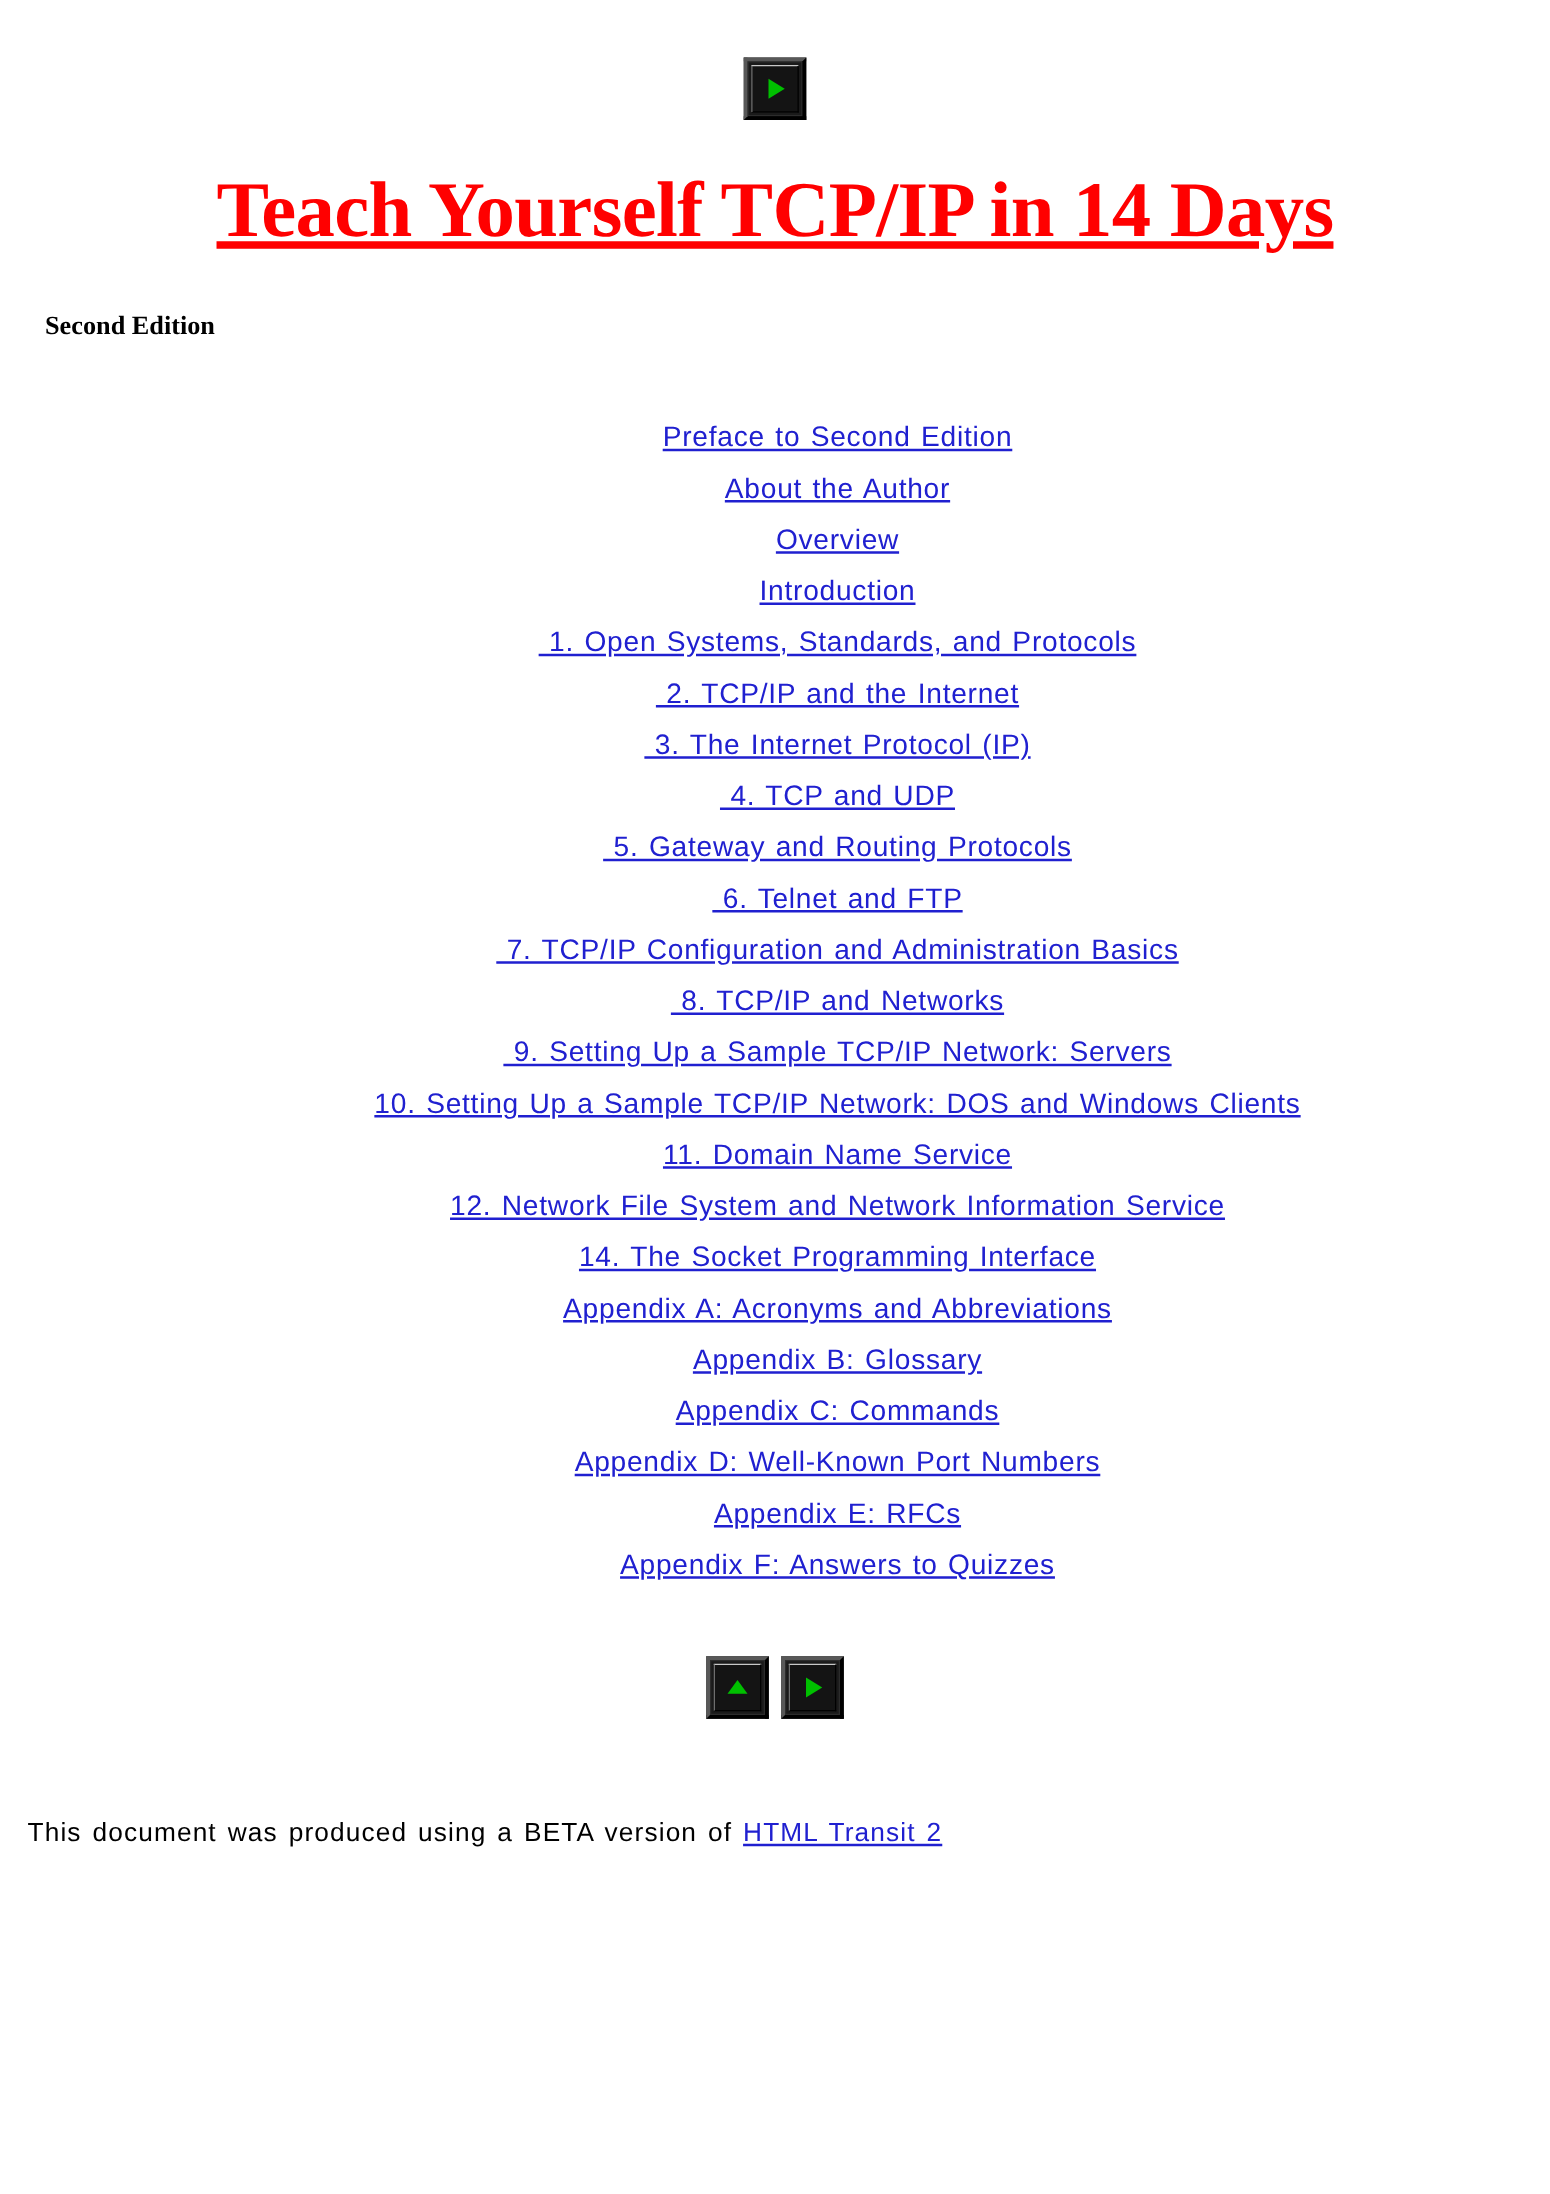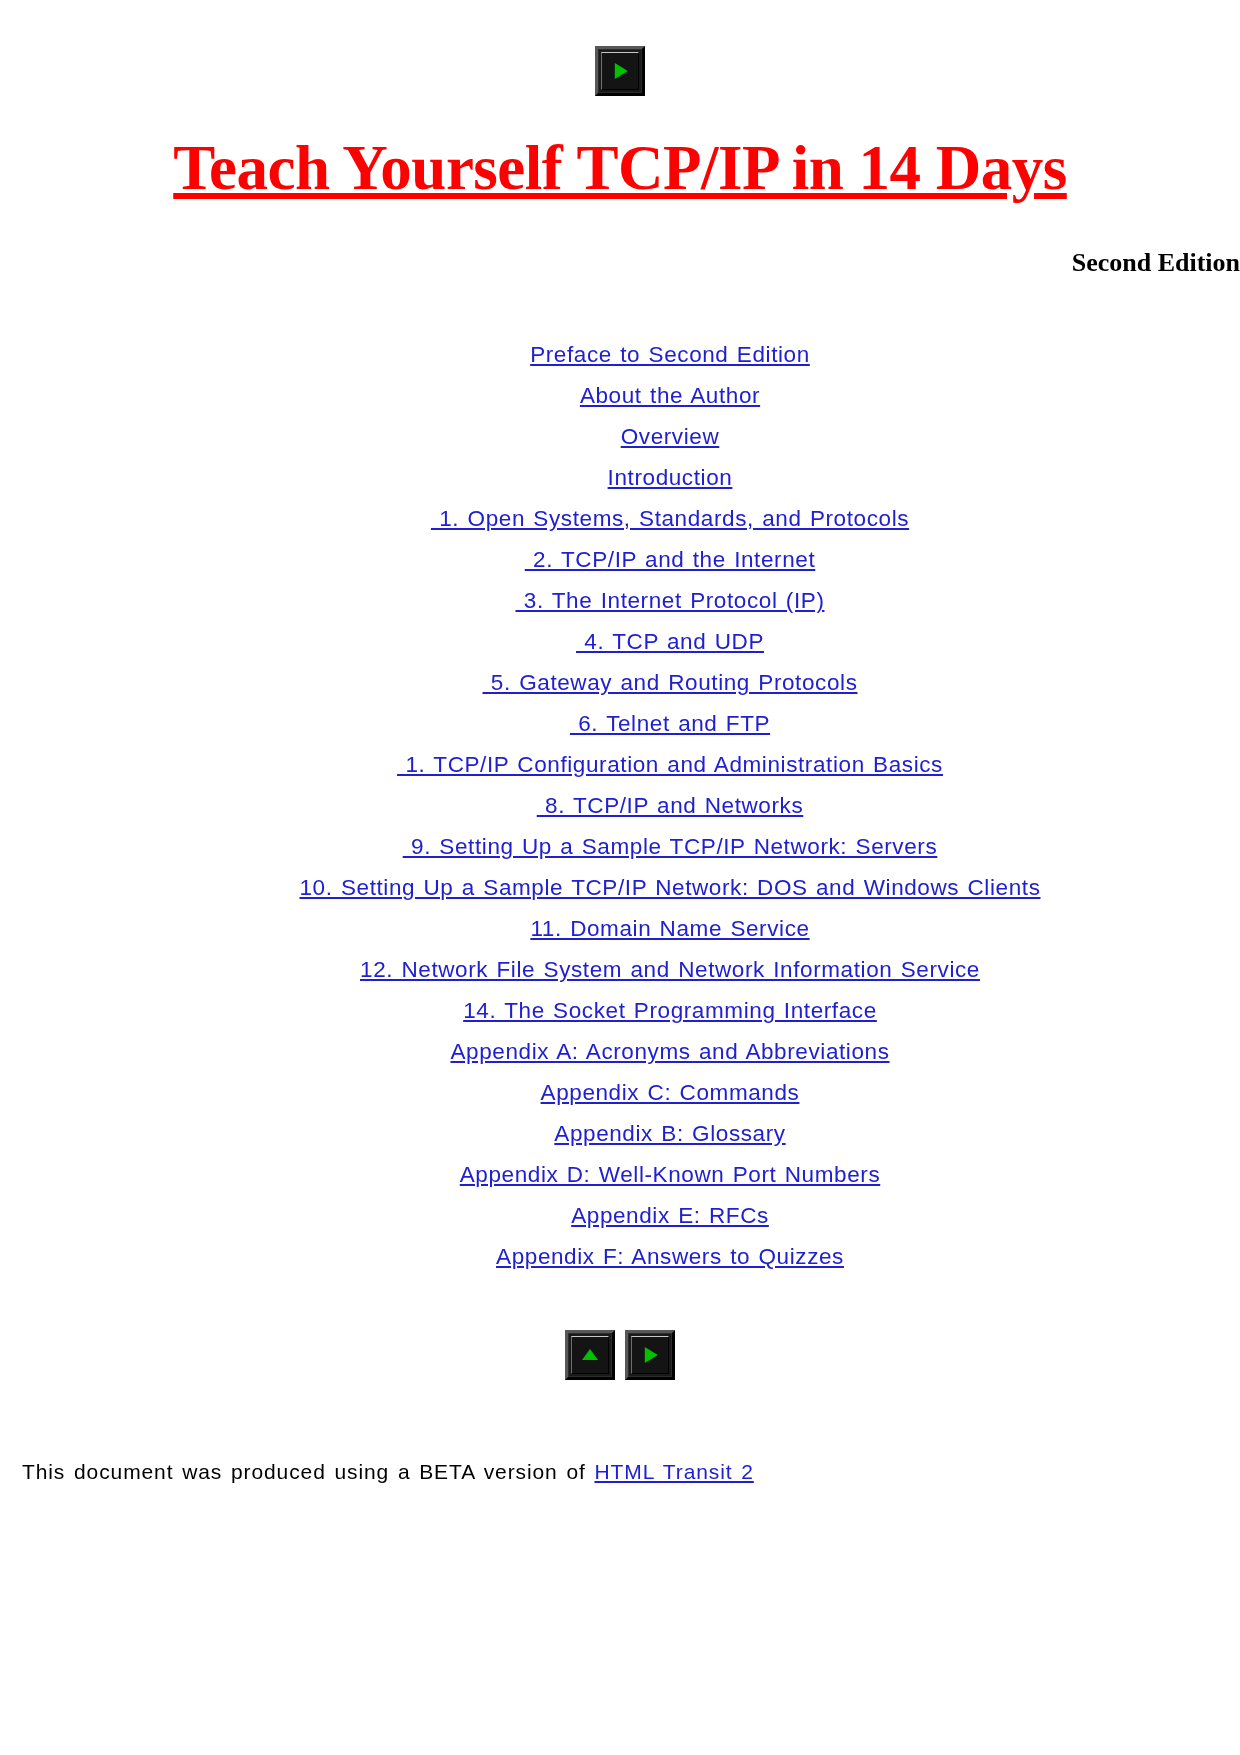--- a/index.html
+++ b/index.html
@@ -76,22 +76,22 @@
     text-align: center;
     margin: 38px 0 0 0;
     letter-spacing: -0.5px;
     line-height: 1.08;
     text-decoration: underline;
   }
   .doc-subtitle {
     font-family: "Liberation Serif", serif;
     font-weight: bold;
     color: #000000;
-    font-size: 26px;
-    text-align: right;
+    font-size: 21px;
+    text-align: left;
     margin: 46px 0 0 0;
     padding-left: 36px;
   }
 
   
   .toc {
     margin: 58px 0 0 0;
     padding: 0 0 0 100px;
     list-style: none;
   }
@@ -153,30 +153,30 @@
   <li><a>Preface to Second Edition</a></li>
   <li><a>About the Author</a></li>
   <li><a>Overview</a></li>
   <li><a>Introduction</a></li>
   <li><a> 1. Open Systems, Standards, and Protocols</a></li>
   <li><a> 2. TCP/IP and the Internet</a></li>
   <li><a> 3. The Internet Protocol (IP)</a></li>
   <li><a> 4. TCP and UDP</a></li>
   <li><a> 5. Gateway and Routing Protocols</a></li>
   <li><a> 6. Telnet and FTP</a></li>
-  <li><a> 1. TCP/IP Configuration and Administration Basics</a></li>
+  <li><a> 7. TCP/IP Configuration and Administration Basics</a></li>
   <li><a> 8. TCP/IP and Networks</a></li>
   <li><a> 9. Setting Up a Sample TCP/IP Network: Servers</a></li>
   <li><a>10. Setting Up a Sample TCP/IP Network: DOS and Windows Clients</a></li>
   <li><a>11. Domain Name Service</a></li>
   <li><a>12. Network File System and Network Information Service</a></li>
   <li><a>14. The Socket Programming Interface</a></li>
   <li><a>Appendix A: Acronyms and Abbreviations</a></li>
+  <li><a>Appendix B: Glossary</a></li>
   <li><a>Appendix C: Commands</a></li>
-  <li><a>Appendix B: Glossary</a></li>
   <li><a>Appendix D: Well-Known Port Numbers</a></li>
   <li><a>Appendix E: RFCs</a></li>
   <li><a>Appendix F: Answers to Quizzes</a></li>
 </ul>
 
 <div class="footnav">
   <span class="navbtn">
     <span class="inner">
       <span class="tri tri-up"></span>
     </span>

